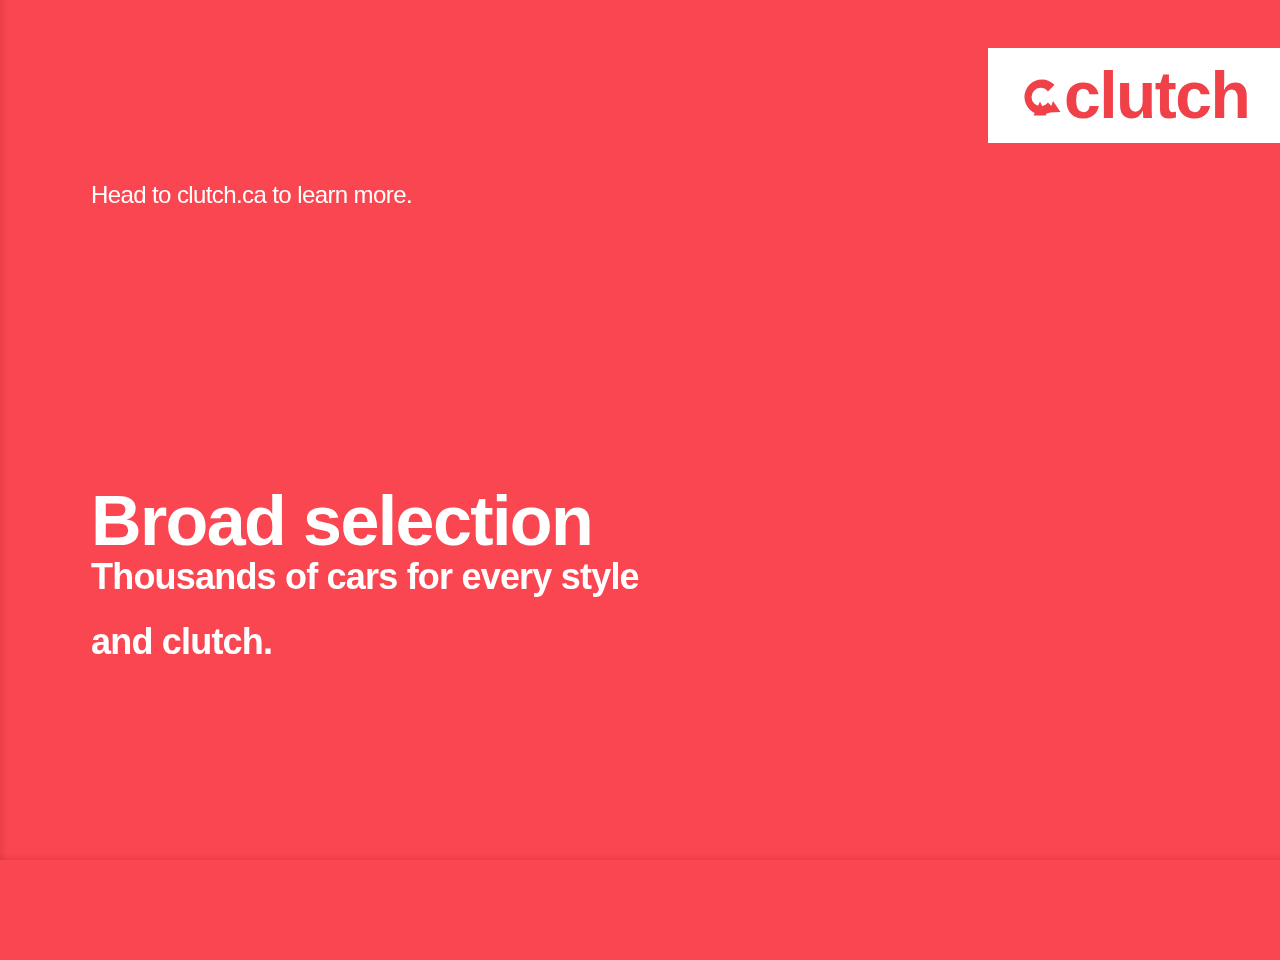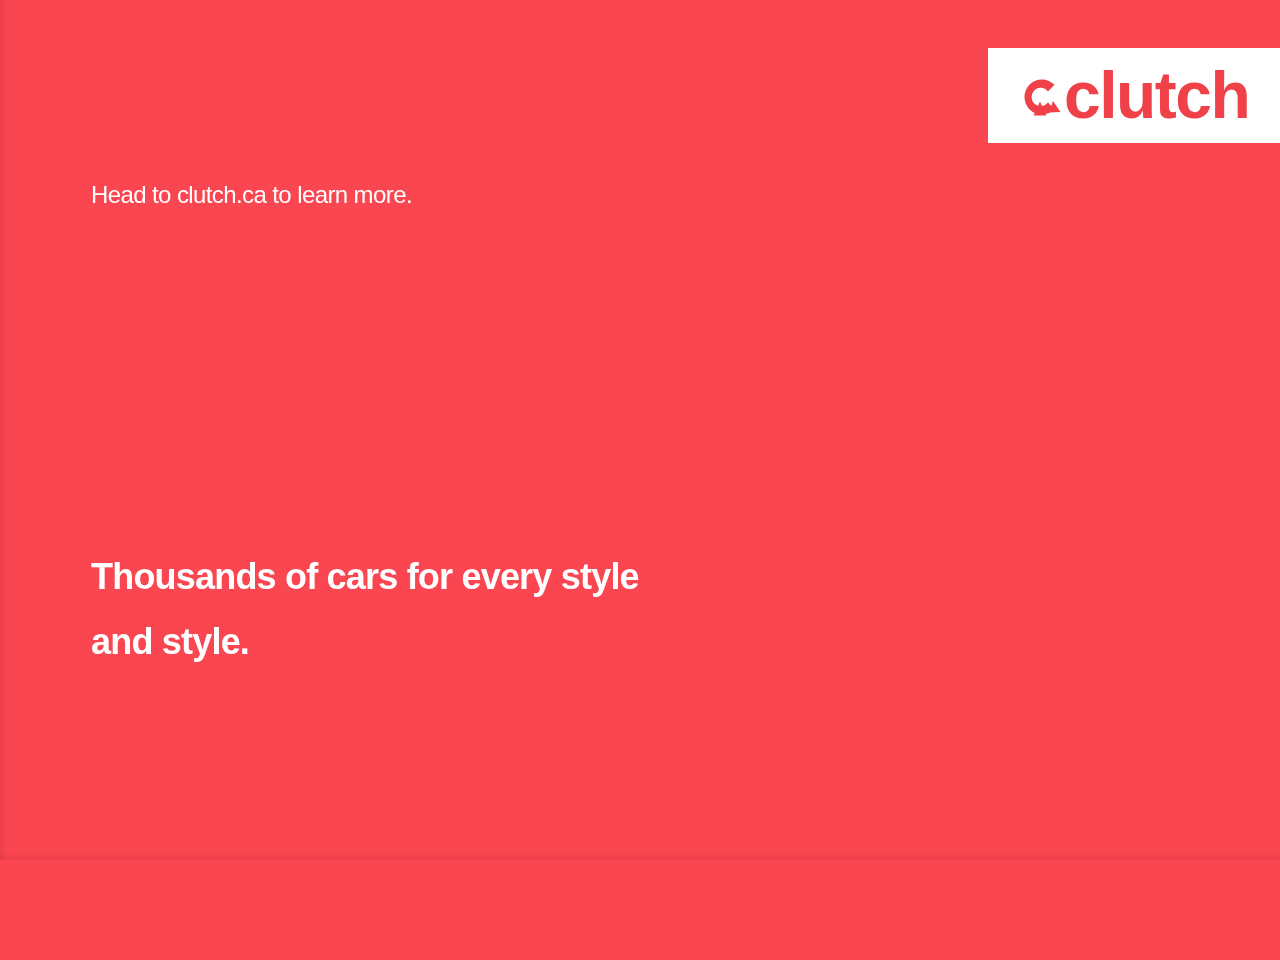--- a/index.html
+++ b/index.html
@@ -133,19 +133,20 @@
         <path d="M22 30.5 L 28.4 44.5 L 15.6 44.5 Z" fill="#f04048"></path>
 
         <path d="M35.0 30.0 L 42.5 41.0 L 31.0 41.5 Z" fill="#f04048"></path>
       </svg>
       <span class="logo-word">clutch</span>
     </div>
   </div>
 
   <div class="eyebrow">Head to clutch.ca to learn more.</div>
 
+  <h1 class="headline">Broad selection</h1>
 
   <div class="subhead">
     <span class="line">Thousands of cars for every style</span>
-    <span class="line">and style.</span>
+    <span class="line">and clutch.</span>
   </div>
 
 </div>
 
 </body></html>

